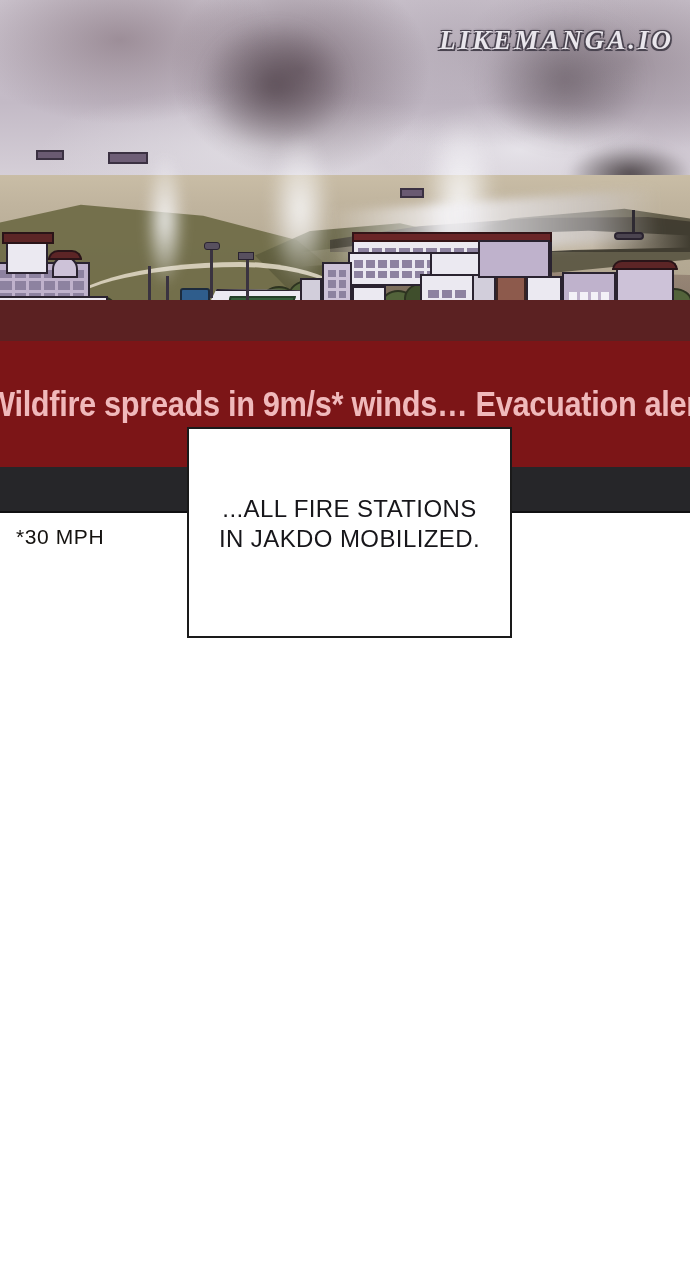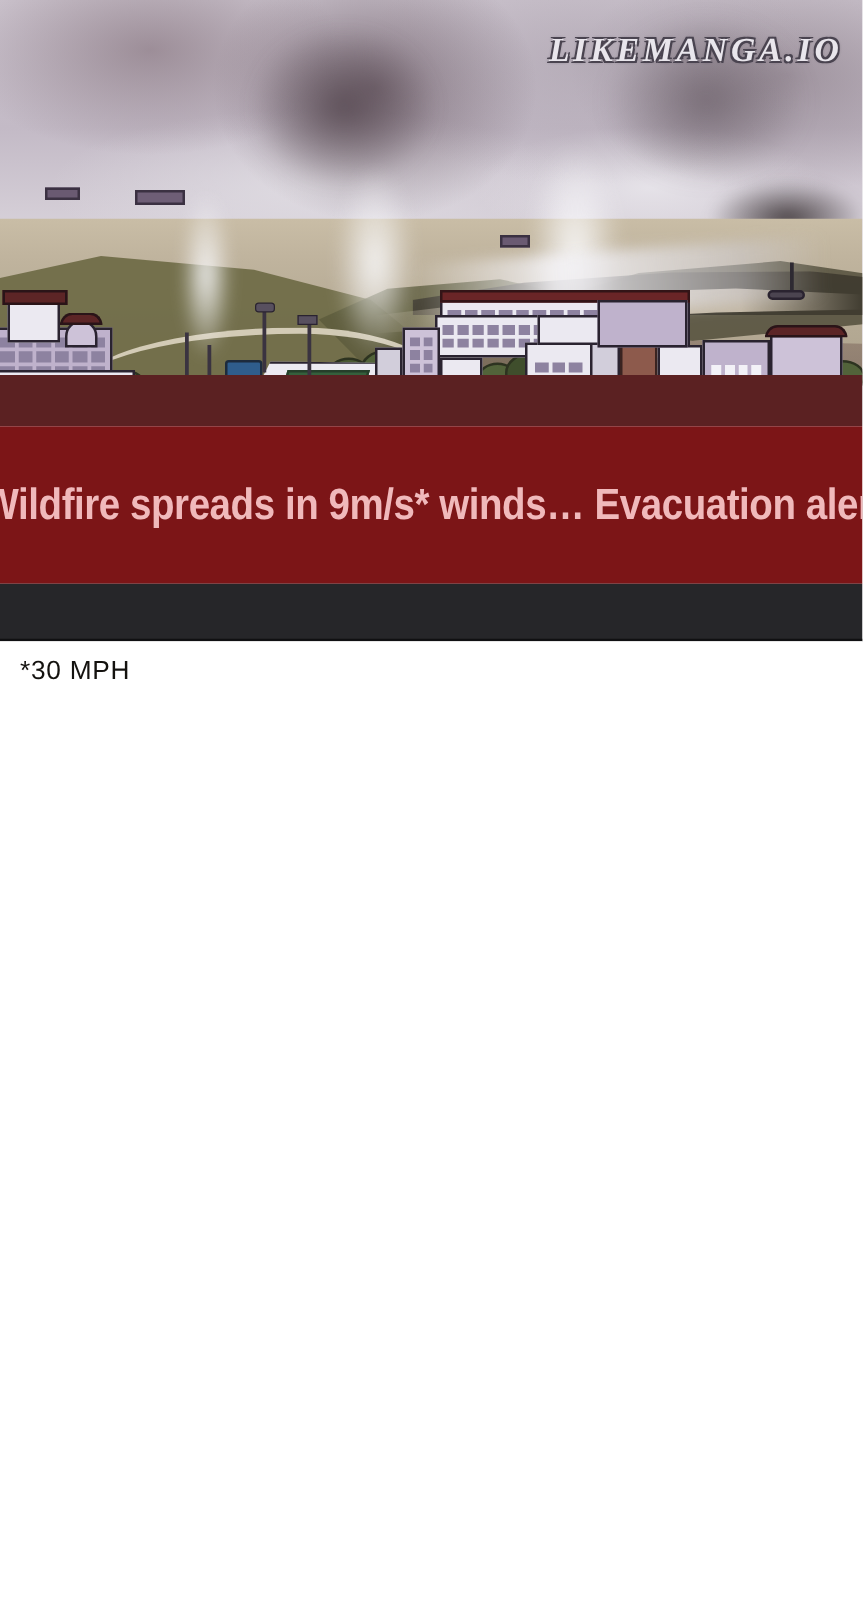--- a/index.html
+++ b/index.html
@@ -446,16 +446,20 @@
 
   <div class="ticker">
     <div class="ticker-text">Wildfire spreads in 9m/s* winds… Evacuation alert issued</div>
   </div>
   <div class="ticker-bottom"></div>
 
   <div class="blank-area"></div>
 
   <div class="footnote">*30 MPH</div>
 
+  <div class="bubble">
+    <div class="bubble-text">...ALL FIRE STATIONS
+IN JAKDO MOBILIZED.</div>
+  </div>
 
   <div class="watermark">LIKEMANGA.IO</div>
 
 </div>
 
 </body></html>

